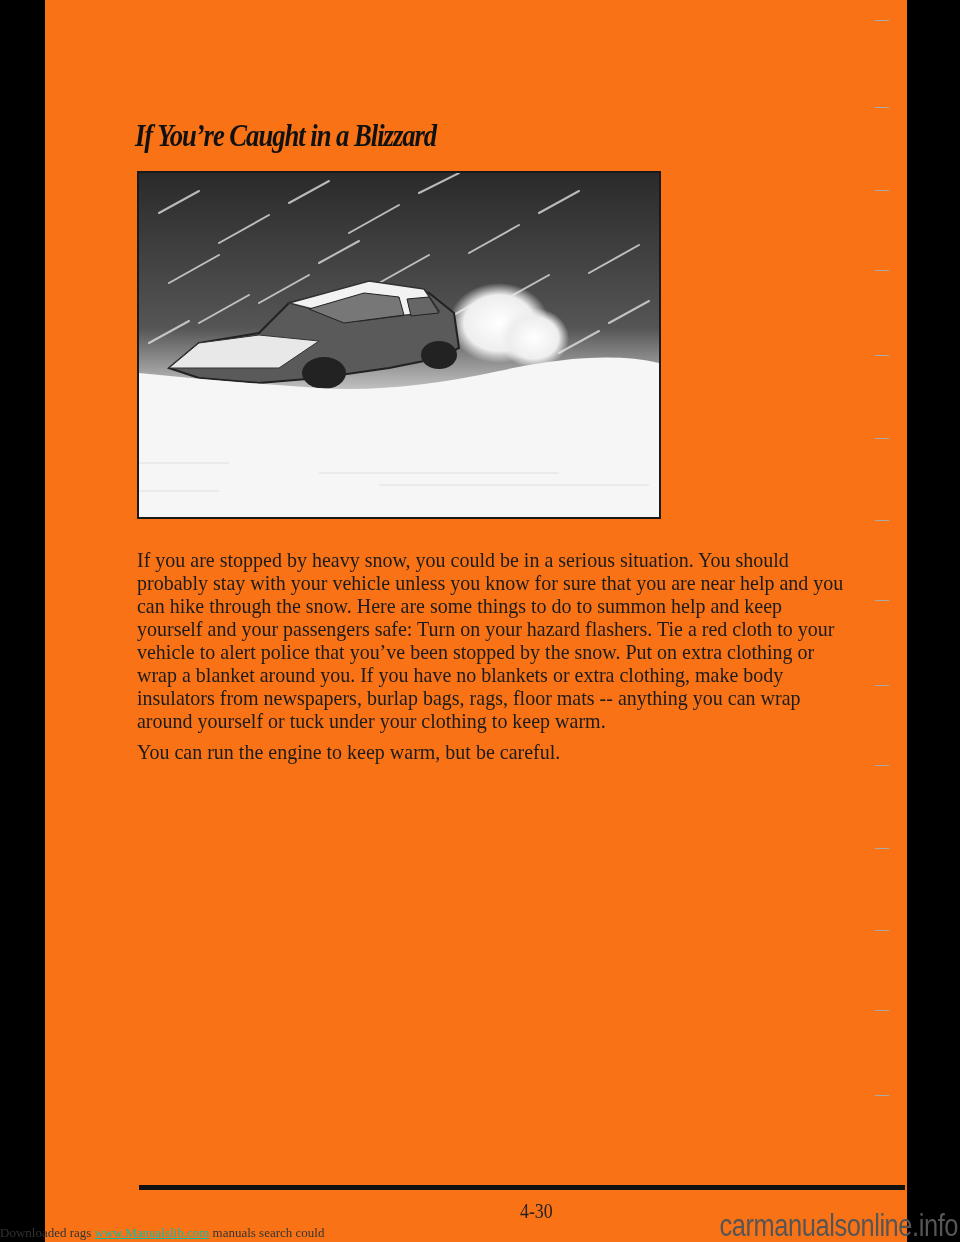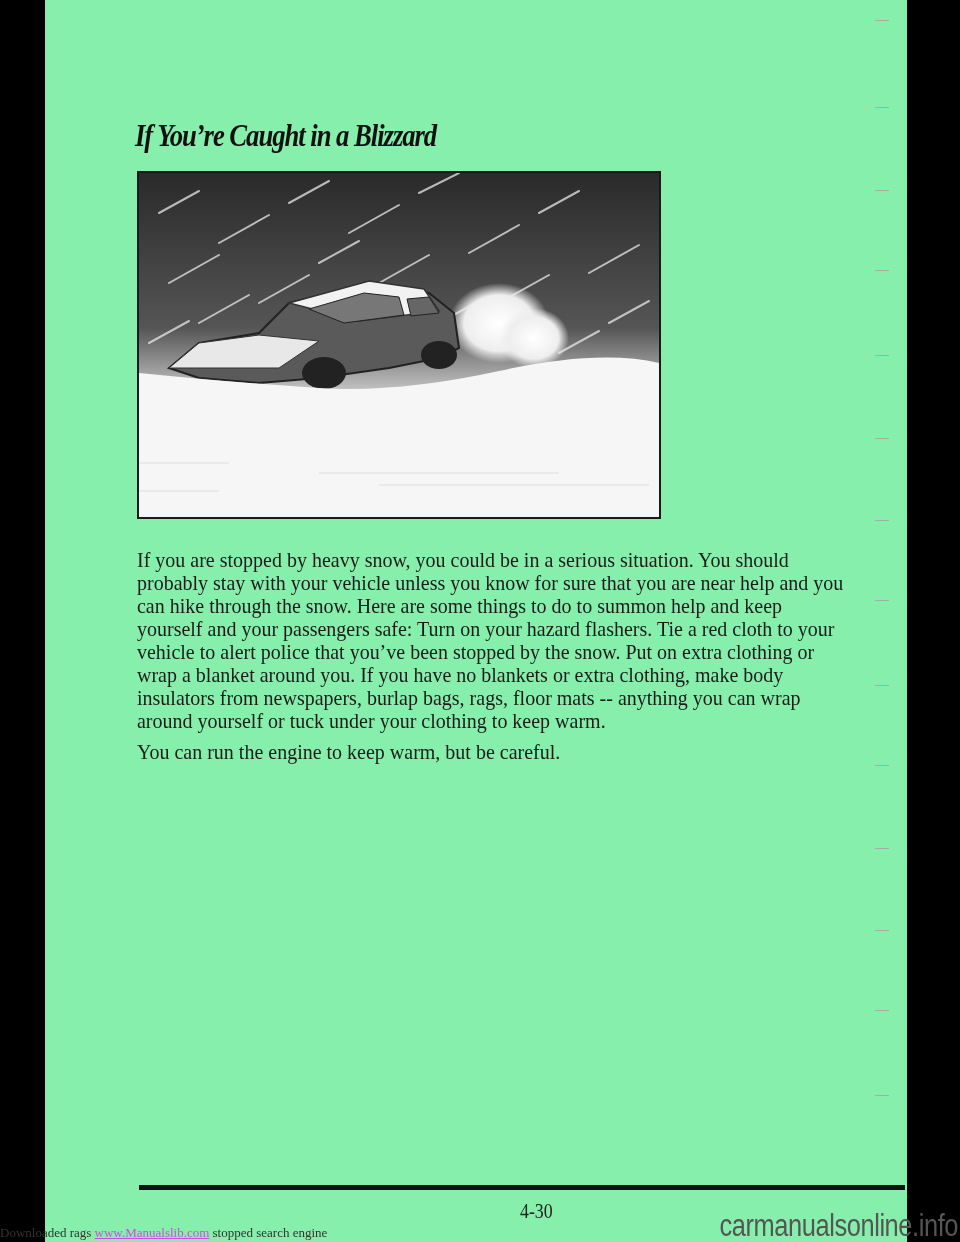--- a/index.html
+++ b/index.html
@@ -3,21 +3,21 @@
 <meta charset="utf-8">
 <style>
   html, body { margin: 0; padding: 0; }
   body {
     width: 960px; height: 1242px; position: relative; overflow: hidden;
     background: #000;
     font-family: "Liberation Serif", serif;
   }
   .page {
     position: absolute; left: 45px; top: 0; width: 862px; height: 1242px;
-    background: #86efac;
+    background: #f97316;
   }
   .title {
     position: absolute; left: 90px; top: 118px;
     font-family: "Liberation Serif", serif;
     font-style: italic; font-weight: bold;
     font-size: 31px; letter-spacing: -1.2px;
     color: #111; transform: scaleX(0.86); transform-origin: left top;
     white-space: nowrap;
   }
   .figure {
@@ -44,21 +44,21 @@
   }
   .page-number {
     position: absolute; left: 475px; top: 1199px;
     font-size: 21px; color: #222; transform: scaleX(0.85); transform-origin: left top;
   }
   .footer-left {
     position: absolute; left: 0; top: 1225px;
     font-size: 13px; color: #333; white-space: nowrap;
     font-family: "Liberation Serif", serif;
   }
-  .footer-left a { color: #d946ef; text-decoration: underline; }
+  .footer-left a { color: #14b8a6; text-decoration: underline; }
   .footer-right {
     position: absolute; right: 2px; top: 1208px;
     font-family: "Liberation Sans", sans-serif;
     font-size: 31px; color: #555; letter-spacing: -0.5px;
     transform: scaleX(0.82); transform-origin: right top;
     white-space: nowrap;
   }
 </style>
 </head>
 <body>
@@ -148,15 +148,15 @@
     <div class="mark" style="top:685px"></div>
     <div class="mark" style="top:765px"></div>
     <div class="mark" style="top:848px"></div>
     <div class="mark" style="top:930px"></div>
     <div class="mark" style="top:1010px"></div>
     <div class="mark" style="top:1095px"></div>
   </div>
 </div>
 
 <div class="footer-left">
-  <span>Downloaded rags </span><a>www.Manualslib.com</a><span> stopped search engine</span>
+  <span>Downloaded rags </span><a>www.Manualslib.com</a><span> manuals search could</span>
 </div>
 <div class="footer-right">carmanualsonline.info</div>
 
 </body></html>

